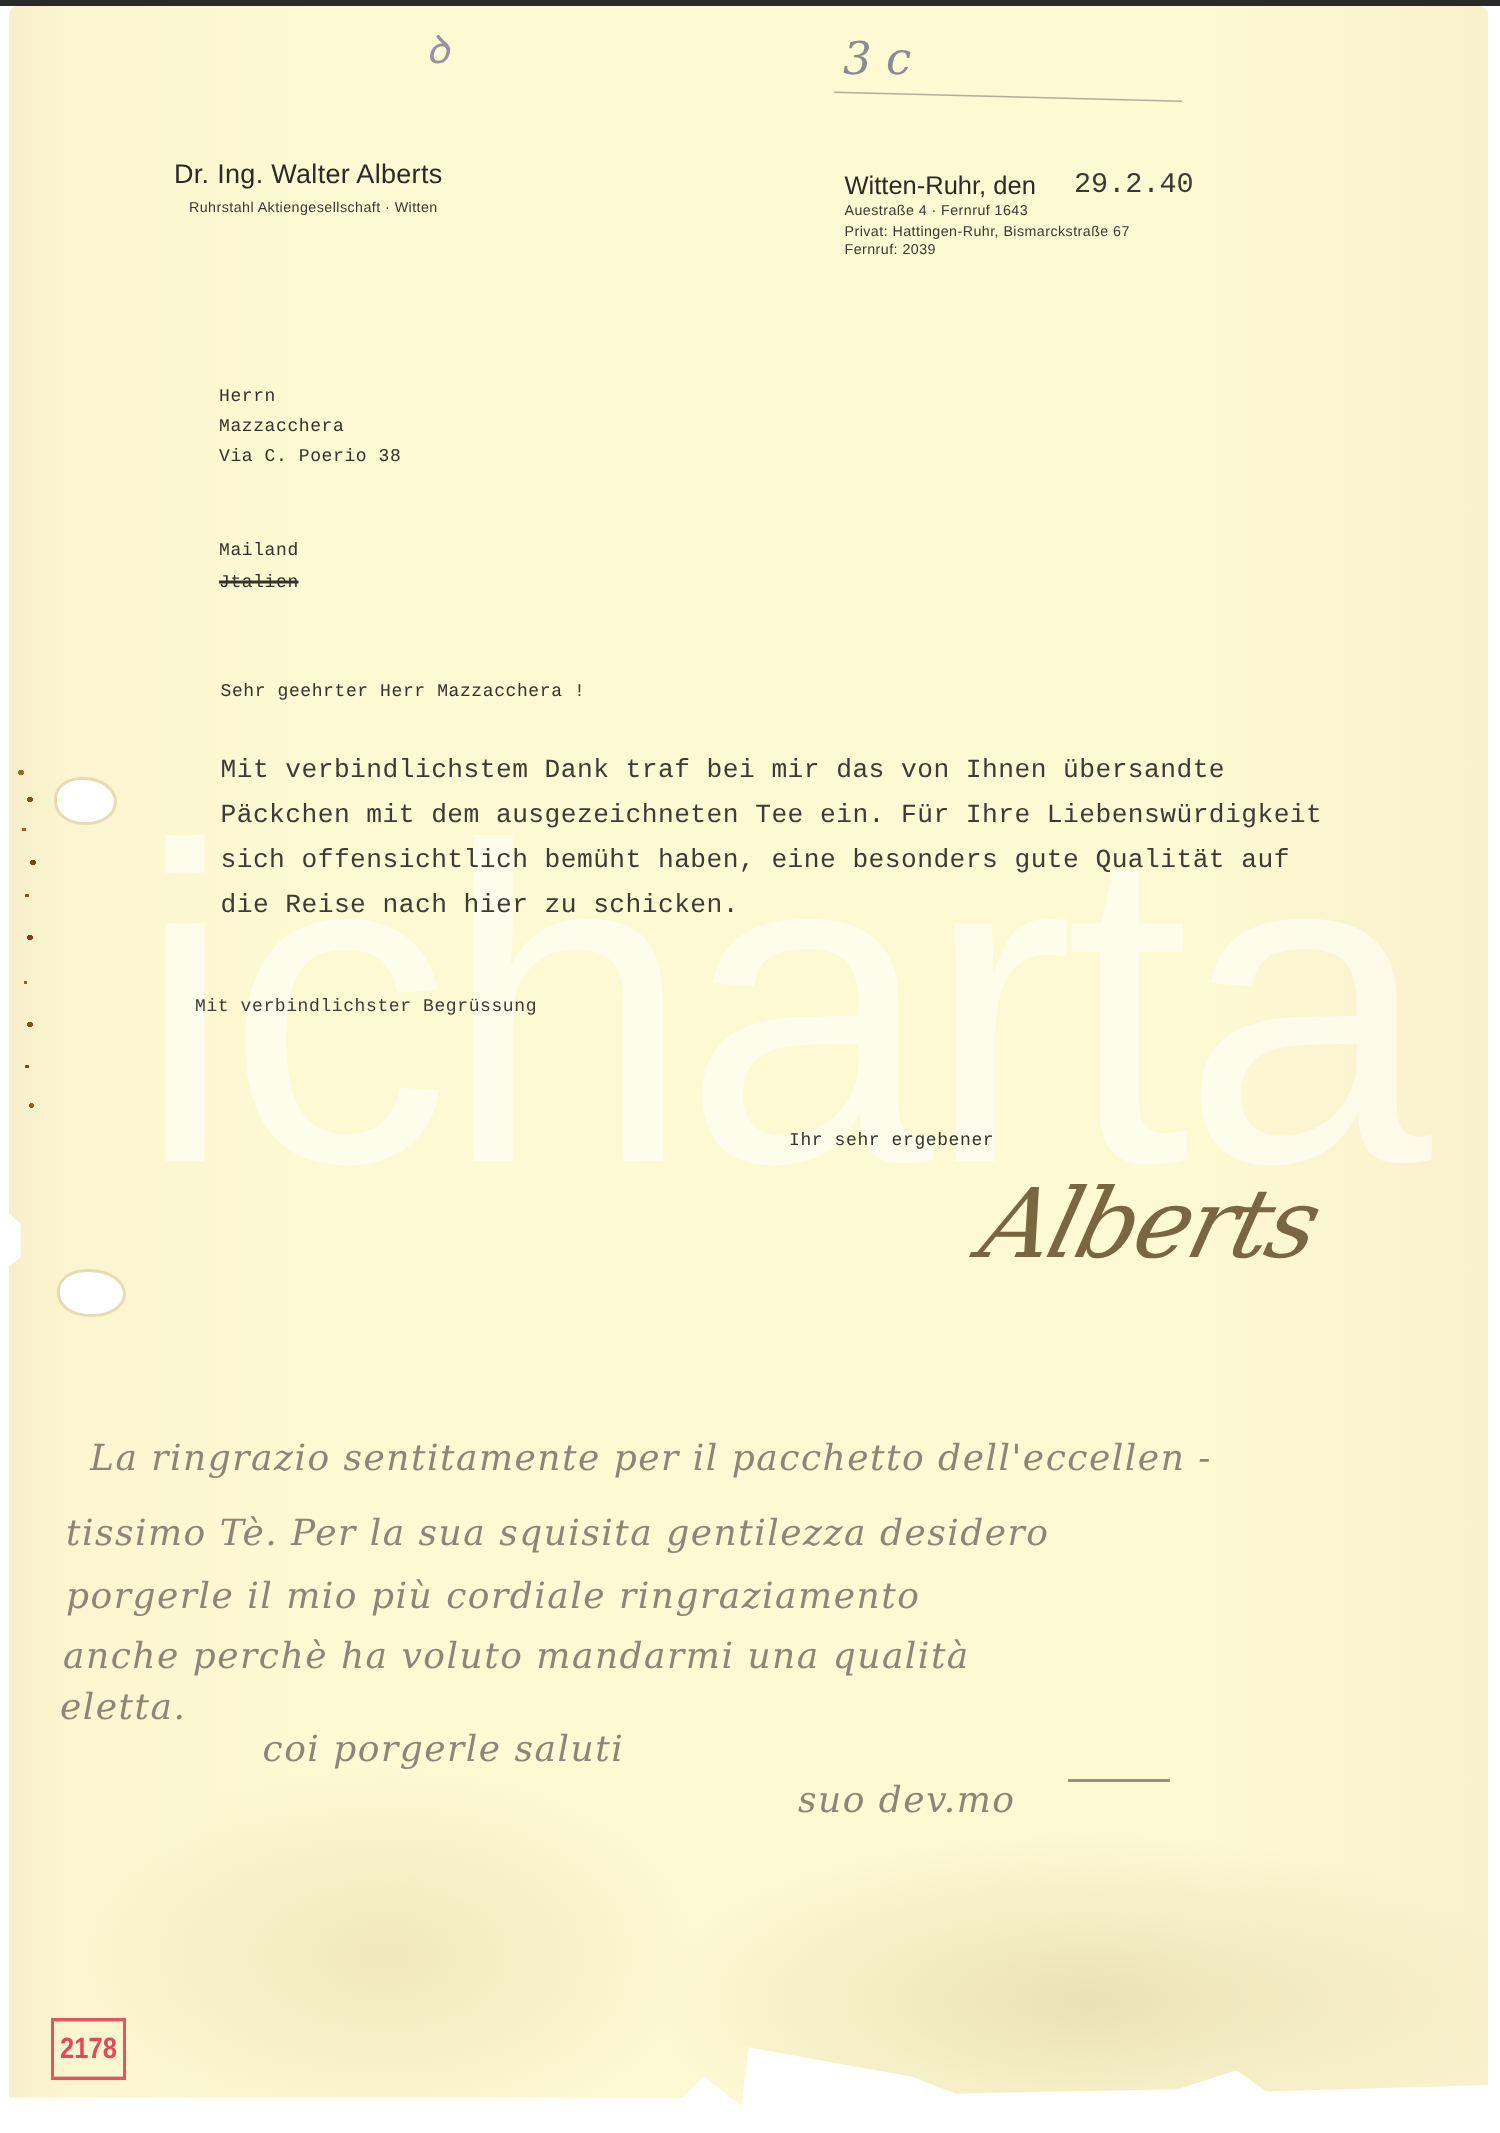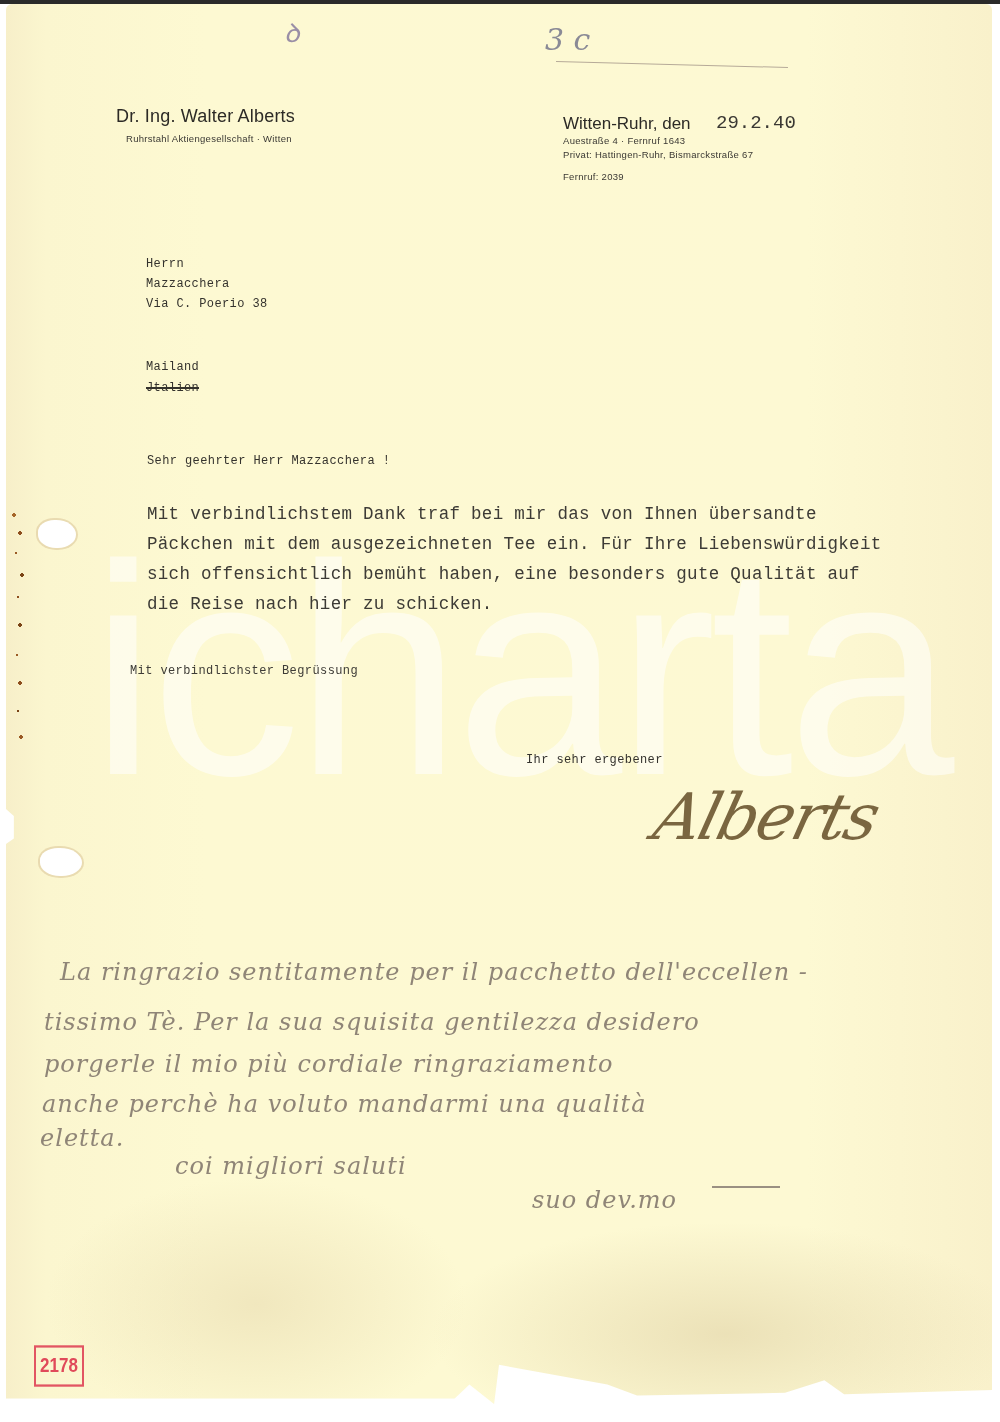--- a/index.html
+++ b/index.html
@@ -83,30 +83,30 @@
 <div class="top-bar"></div>
 
 <div class="paper"></div>
 <div class="rust"></div>
 <div class="hole" style="left:38px; top:520px; width:38px; height:28px;"></div>
 <div class="hole" style="left:40px; top:848px; width:42px; height:28px;"></div>
 
 <div class="watermark">icharta</div>
 
 <div class="pencil-top" style="left:284px; top:14px; font-size:26px;">ꝺ</div>
-<div class="pencil-top" style="left:545px; top:22px; font-size:30px; color:#8a8a96;">3 c</div>
+<div class="pencil-top" style="left:562px; top:22px; font-size:30px; color:#8a8a96;">3 c</div>
 <div style="position:absolute; left:556px; top:64px; width:232px; height:0; border-top:1px solid #b6aa98; transform:rotate(1.5deg);"></div>
 
 <div class="lh-name">Dr. Ing. Walter Alberts</div>
 <div class="lh-company">Ruhrstahl Aktiengesellschaft · Witten</div>
 <div class="lh-place">Witten-Ruhr, den</div>
 <div class="lh-date">29.2.40</div>
 <div class="lh-info" style="top:135px;">Auestraße 4  ·  Fernruf 1643</div>
 <div class="lh-info" style="top:149px;">Privat: Hattingen-Ruhr, Bismarckstraße 67</div>
-<div class="lh-info" style="top:171px;">Fernruf: 2039</div>
+<div class="lh-info" style="top:161px;">Fernruf: 2039</div>
 
 <div class="mono" style="left:146px; top:257px;">Herrn</div>
 <div class="mono" style="left:146px; top:277px;">Mazzacchera</div>
 <div class="mono" style="left:146px; top:297px;text-align:right;">Via C. Poerio 38</div>
 <div class="mono" style="left:146px; top:360px;"><span class="underline">Mailand</span></div>
 <div class="mono" style="left:146px; top:381px;">Jtalien</div>
 
 <div class="mono" style="left:147px; top:454px;">Sehr geehrter Herr Mazzacchera !</div>
 
 <div class="body-para">
@@ -118,19 +118,19 @@
 
 <div class="mono" style="left:130px; top:664px; color:#3d3b36;">Mit verbindlichster Begrüssung</div>
 <div class="mono" style="left:526px; top:753px;">Ihr sehr ergebener</div>
 <div class="sig">Alberts</div>
 
 <div class="hand" style="left:60px; top:958px;">La ringrazio sentitamente per il pacchetto dell'eccellen -</div>
 <div class="hand" style="left:44px; top:1008px;">tissimo Tè. Per la sua squisita gentilezza desidero</div>
 <div class="hand" style="left:44px; top:1050px;">porgerle il mio più cordiale ringraziamento</div>
 <div class="hand" style="left:42px; top:1090px;">anche perchè ha voluto mandarmi una qualità</div>
 <div class="hand" style="left:40px; top:1124px;">eletta.</div>
-<div class="hand" style="left:175px; top:1152px;">coi migliori saluti</div>
+<div class="hand" style="left:175px; top:1152px;">coi porgerle saluti</div>
 <div class="hand" style="left:532px; top:1186px;">suo dev.mo</div>
 <div style="position:absolute; left:712px; top:1186px; width:68px; height:0; border-top:2px solid #9a9082;"></div>
 
 <div class="stamp">
     <span>2178</span>
   </div>
 
 </body></html>

